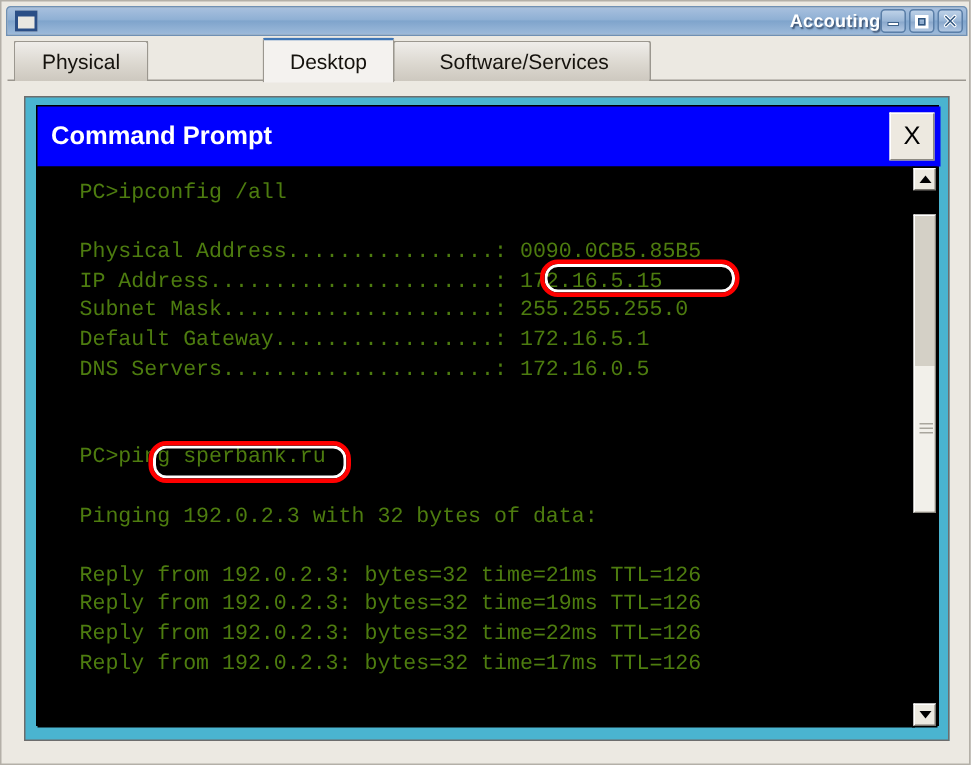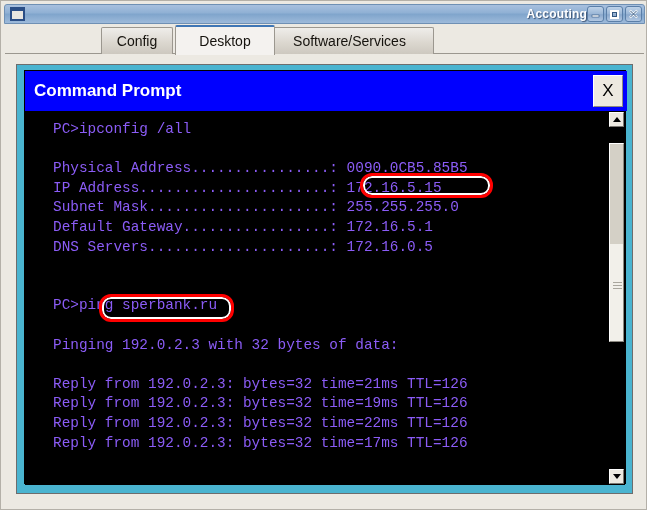--- a/index.html
+++ b/index.html
@@ -169,21 +169,21 @@
     width: 585px;
     height: 374px;
     box-sizing: border-box;
     background: #000000;
     overflow: hidden;
   }
   #terminal-text {
     position: absolute;
     left: 28px; top: 9px;
     margin: 0;
-    color: #8b5cf6;
+    color: #4d7c0f;
     font-family: "Liberation Mono", monospace;
     font-size: 14.4px;
     line-height: 19.6px;
     white-space: pre;
     letter-spacing: 0px;
   }
 
   
   #scrollbar {
     position: absolute;
@@ -301,24 +301,24 @@
     </div>
     <div class="title-btn">
       <svg width="15" height="14" viewBox="0 0 15 14">
         <path d="M4.5 4 L10.5 10 M10.5 4 L4.5 10" stroke="#ffffff" stroke-width="2.4" stroke-linecap="round"></path>
         <path d="M4.5 4 L10.5 10 M10.5 4 L4.5 10" stroke="#30557f" stroke-width="1" stroke-linecap="round"></path>
       </svg>
     </div>
   </div>
 
   <div id="tab-strip">
-    <div class="tab" style="left:96px;width:72px;">
-      <span>Config</span>
-    </div>
-    <div class="tab active" style="left:170px;width:100px;">
+    <div class="tab" style="left:4px;width:90px;">
+      <span>Physical</span>
+    </div>
+    <div class="tab active" style="left:170px;width:88px;">
       <span>Desktop</span>
     </div>
     <div class="tab" style="left:257px;width:172px;padding-left:12px;">
       <span>Software/Services</span>
     </div>
   </div>
 
   <div id="terminal-panel">
     <div id="terminal-inner">
 

